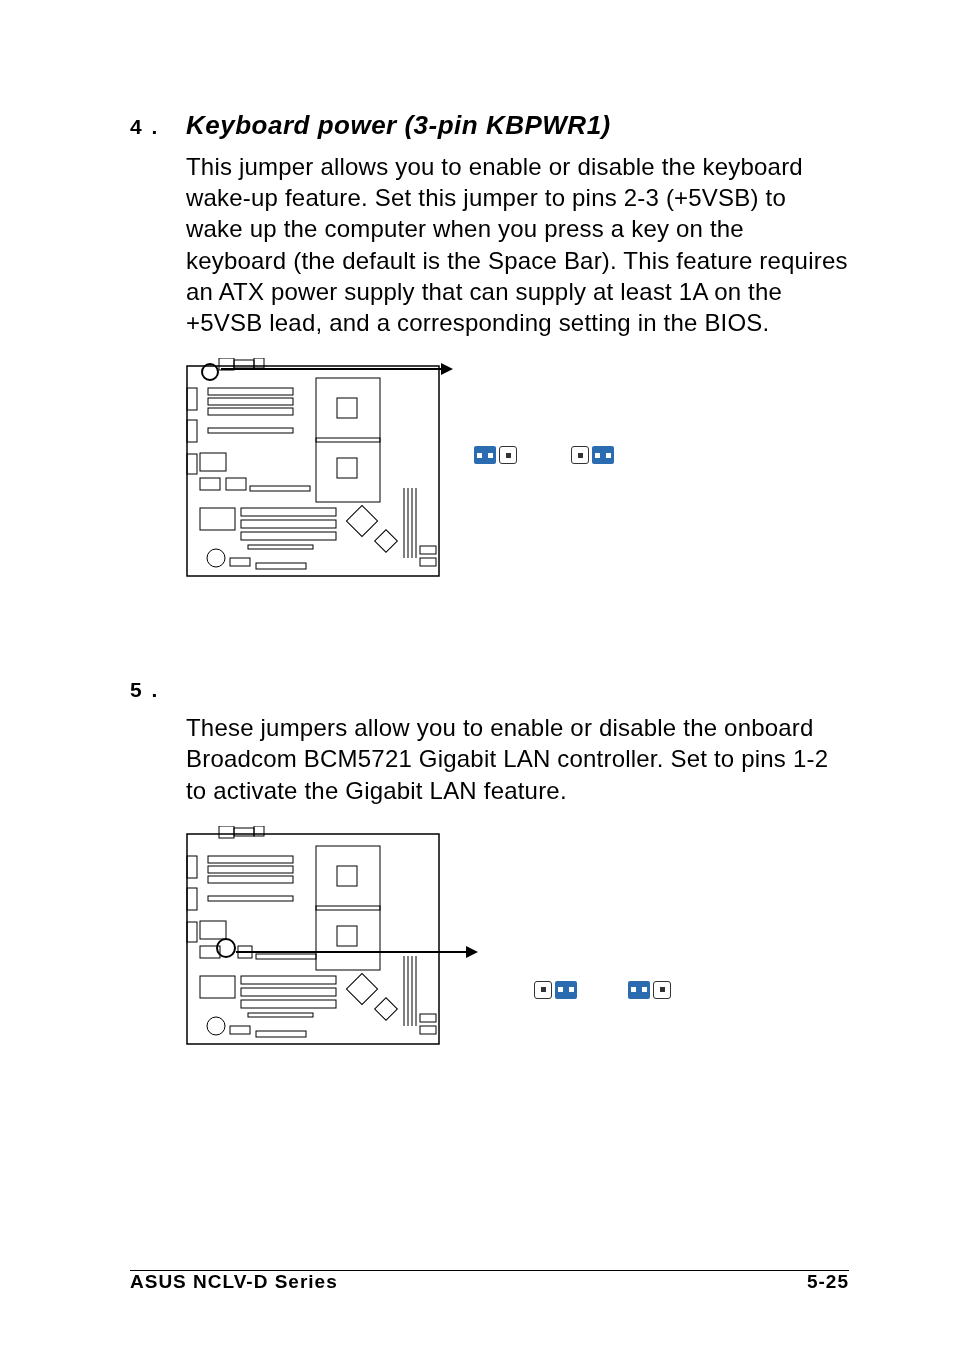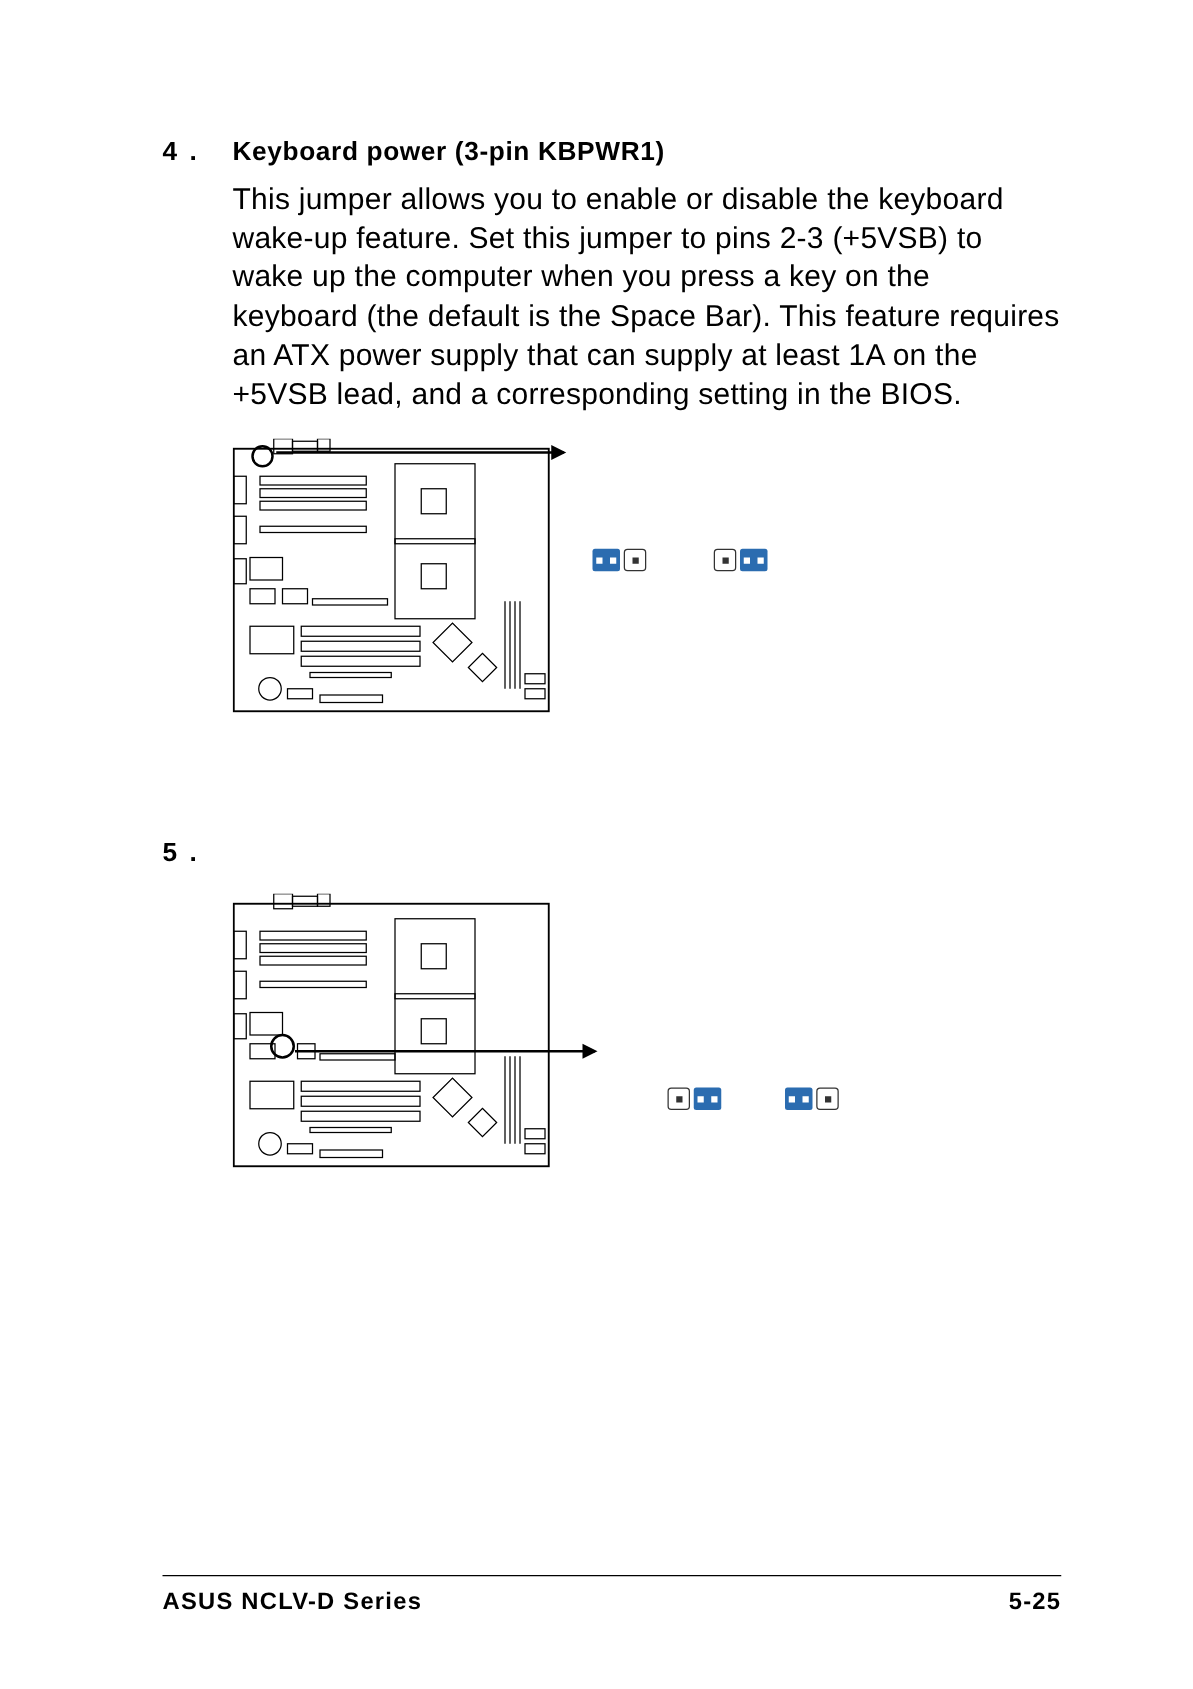--- a/index.html
+++ b/index.html
@@ -26,22 +26,23 @@
   }
   .heading-num {
     font-weight: bold;
     font-size: 21px;
     width: 56px;
     letter-spacing: 2px;
     flex-shrink: 0;
   }
   .heading-title {
     font-weight: bold;
-    font-size: 21px;
+    font-size: 26px;
     letter-spacing: 0.5px;
+    font-style: italic;
   }
   .body-text {
     margin-left: 56px;
     font-size: 24px;
     line-height: 1.3;
     letter-spacing: 0.2px;
   }
   .diagram-area {
     margin-left: 56px;
     margin-top: 20px;
@@ -104,21 +105,21 @@
     border-left: 12px solid #000;
     border-top: 6px solid transparent;
     border-bottom: 6px solid transparent;
   }
   .footer {
     position: absolute;
     bottom: 58px;
     left: 130px;
     right: 105px;
     border-top: 1px solid #000;
-    padding-top: 10px;
+    padding-top: 0;
     display: flex;
     justify-content: space-between;
     font-weight: bold;
     font-size: 19px;
     letter-spacing: 1px;
   }
 </style>
 </head>
 <body>
 
@@ -200,20 +201,21 @@
             <span class="dot"></span>
           </span>
       </div>
     </div>
   </div>
 
   <div class="section" style="margin-top:30px;">
     <div class="heading-row">
       <div class="heading-num">5 .</div>
     </div>
+    <div class="body-text">These jumpers allow you to enable or disable the onboard Broadcom BCM5721 Gigabit LAN controller. Set to pins 1-2 to activate the Gigabit LAN feature.</div>
 
     <div class="diagram-area">
       <svg class="mobo" viewBox="0 0 255 220">
         <rect x="1" y="8" width="252" height="210" fill="none" stroke="#000" stroke-width="1.5"></rect>
         <rect x="33" y="0" width="15" height="12" fill="none" stroke="#000"></rect>
         <rect x="48" y="2" width="20" height="8" fill="none" stroke="#000"></rect>
         <rect x="68" y="0" width="10" height="10" fill="none" stroke="#000"></rect>
         <rect x="1" y="30" width="10" height="22" fill="none" stroke="#000"></rect>
         <rect x="1" y="62" width="10" height="22" fill="none" stroke="#000"></rect>
         <rect x="1" y="96" width="10" height="20" fill="none" stroke="#000"></rect>

